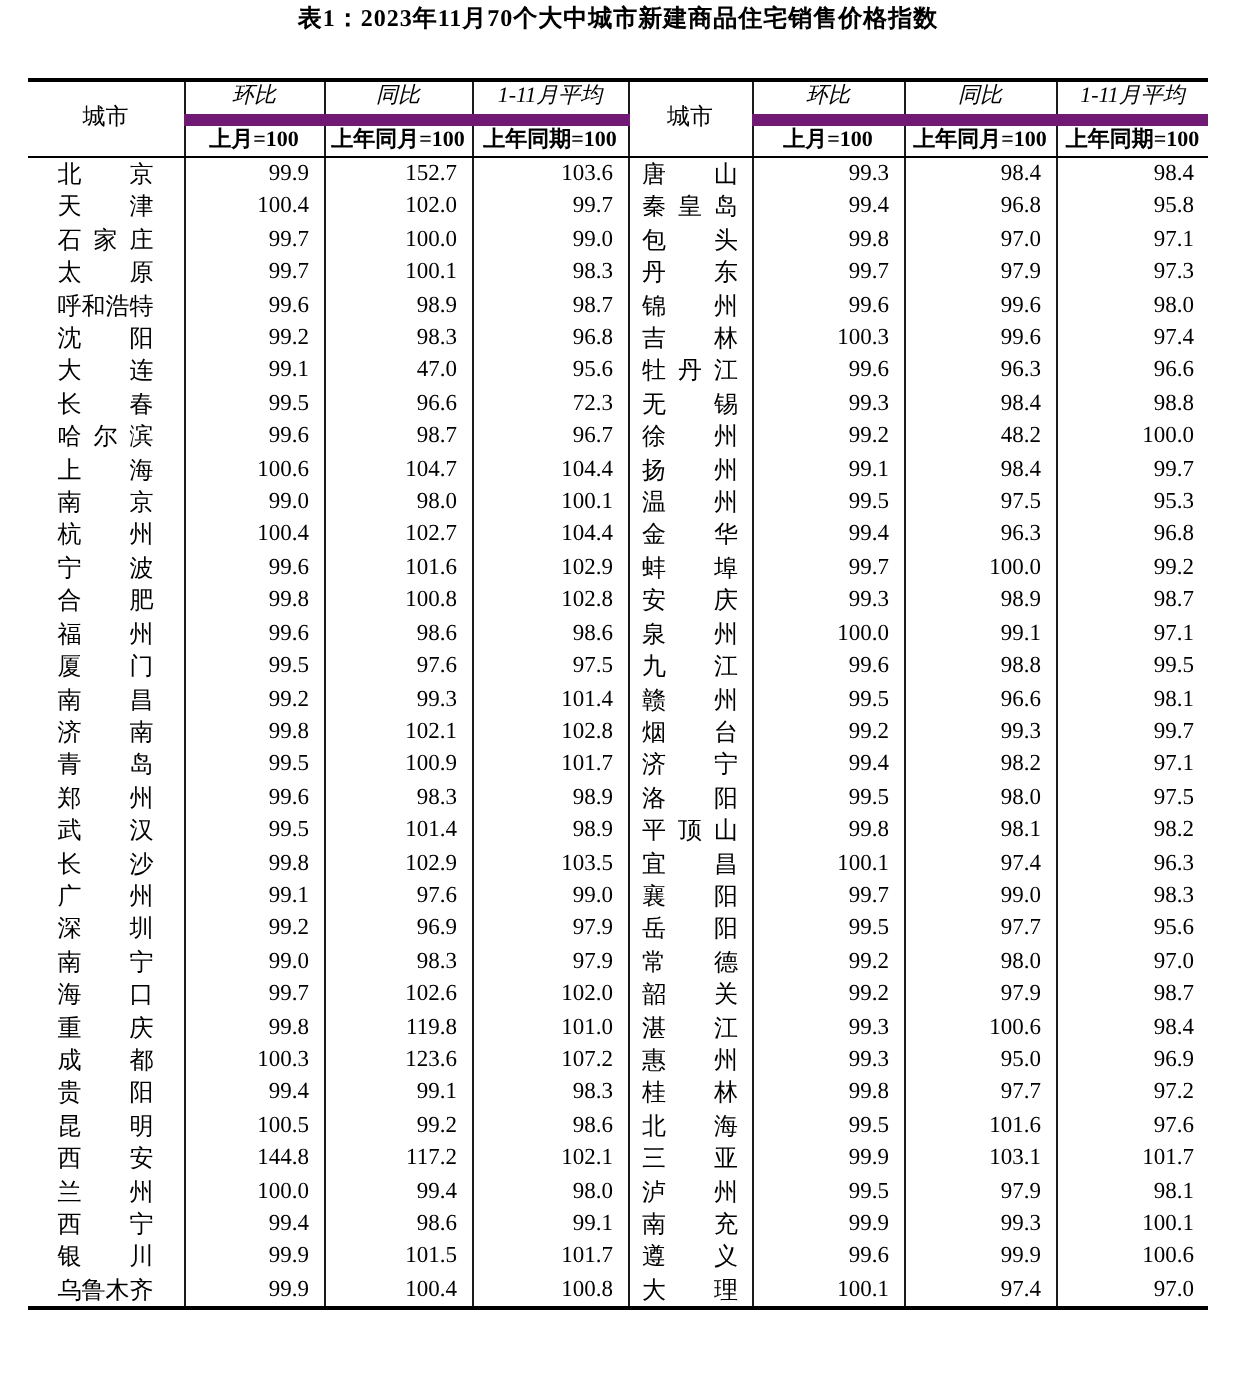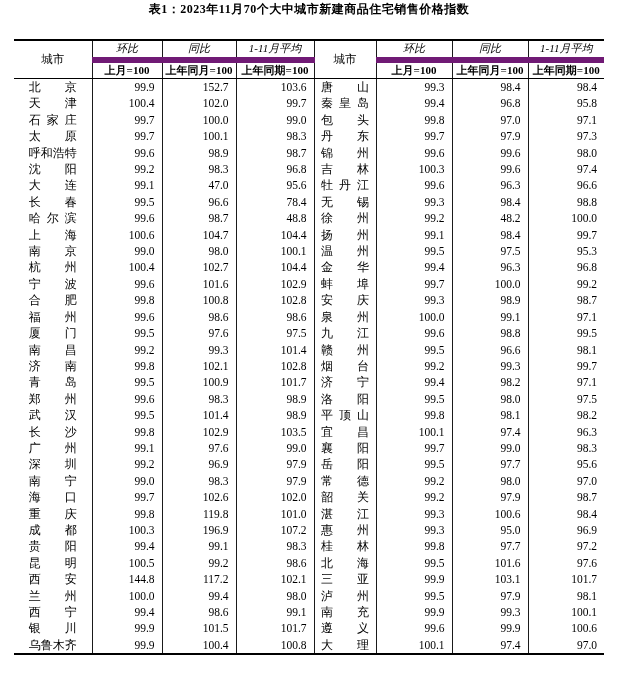--- a/index.html
+++ b/index.html
@@ -252,42 +252,42 @@
         </tr>
         <tr>
           <td class="city">
             <div class="jp">
               <span>长</span>
               <span>春</span>
             </div>
           </td>
           <td class="num">99.5</td>
           <td class="num">96.6</td>
-          <td class="num">78.4</td>
+          <td class="num">72.3</td>
           <td class="city">
             <div class="jp">
               <span>无</span>
               <span>锡</span>
             </div>
           </td>
           <td class="num">99.3</td>
           <td class="num">98.4</td>
           <td class="num">98.8</td>
         </tr>
         <tr>
           <td class="city">
             <div class="jp">
               <span>哈</span>
               <span>尔</span>
               <span>滨</span>
             </div>
           </td>
           <td class="num">99.6</td>
           <td class="num">98.7</td>
-          <td class="num">48.8</td>
+          <td class="num">96.7</td>
           <td class="city">
             <div class="jp">
               <span>徐</span>
               <span>州</span>
             </div>
           </td>
           <td class="num">99.2</td>
           <td class="num">48.2</td>
           <td class="num">100.0</td>
         </tr>
@@ -653,21 +653,21 @@
           <td class="num">98.4</td>
         </tr>
         <tr>
           <td class="city">
             <div class="jp">
               <span>成</span>
               <span>都</span>
             </div>
           </td>
           <td class="num">100.3</td>
-          <td class="num">196.9</td>
+          <td class="num">123.6</td>
           <td class="num">107.2</td>
           <td class="city">
             <div class="jp">
               <span>惠</span>
               <span>州</span>
             </div>
           </td>
           <td class="num">99.3</td>
           <td class="num">95.0</td>
           <td class="num">96.9</td>

